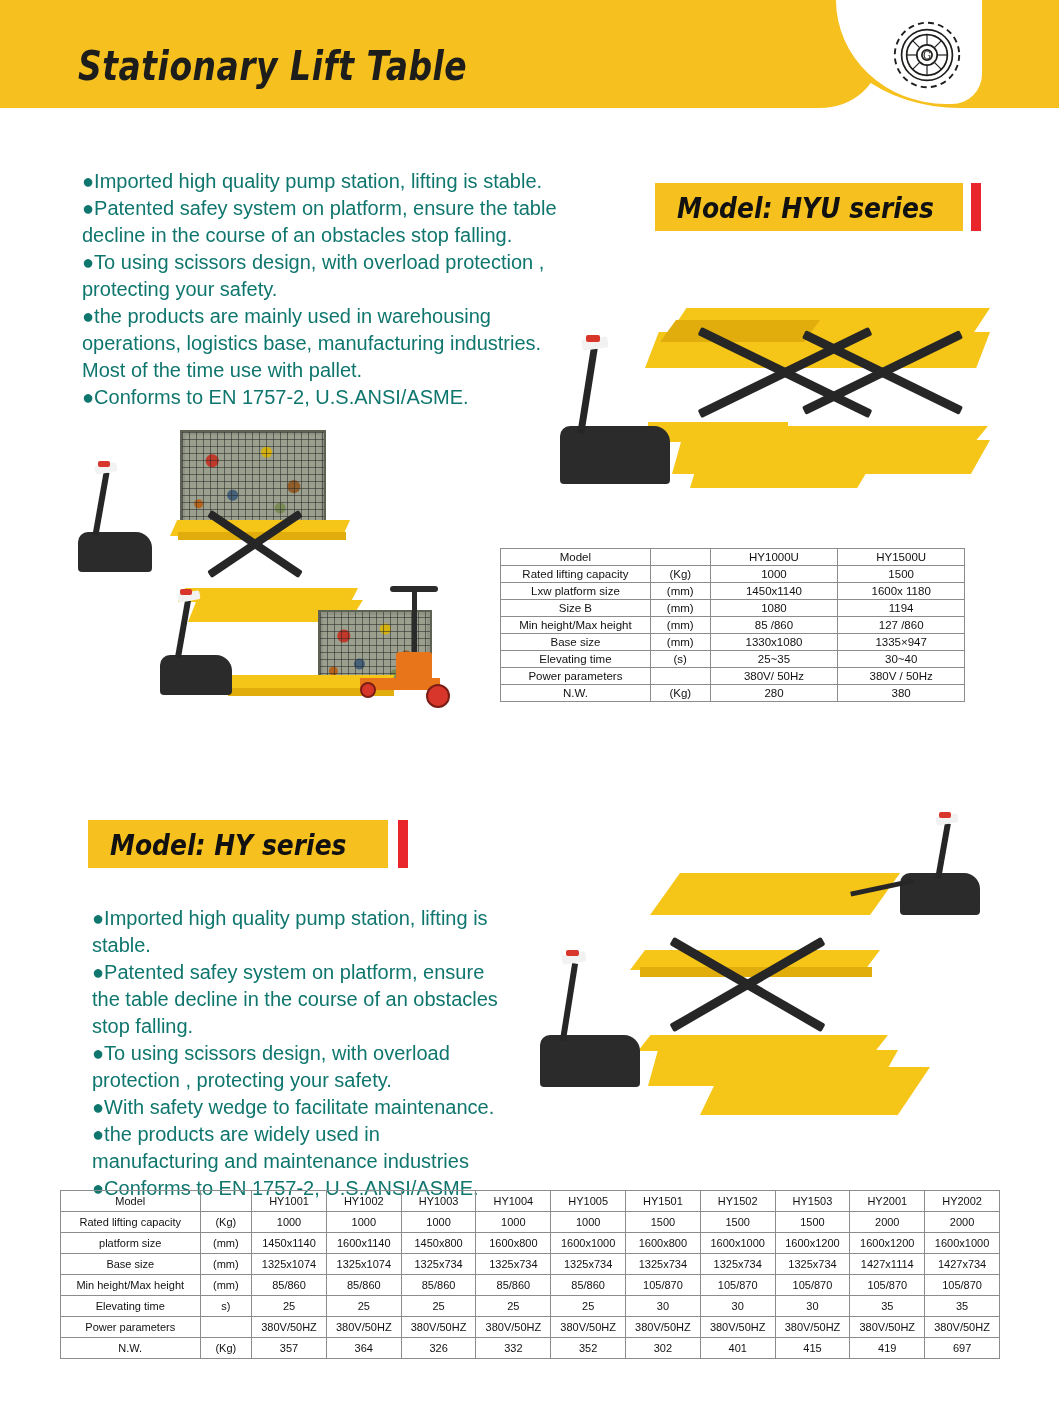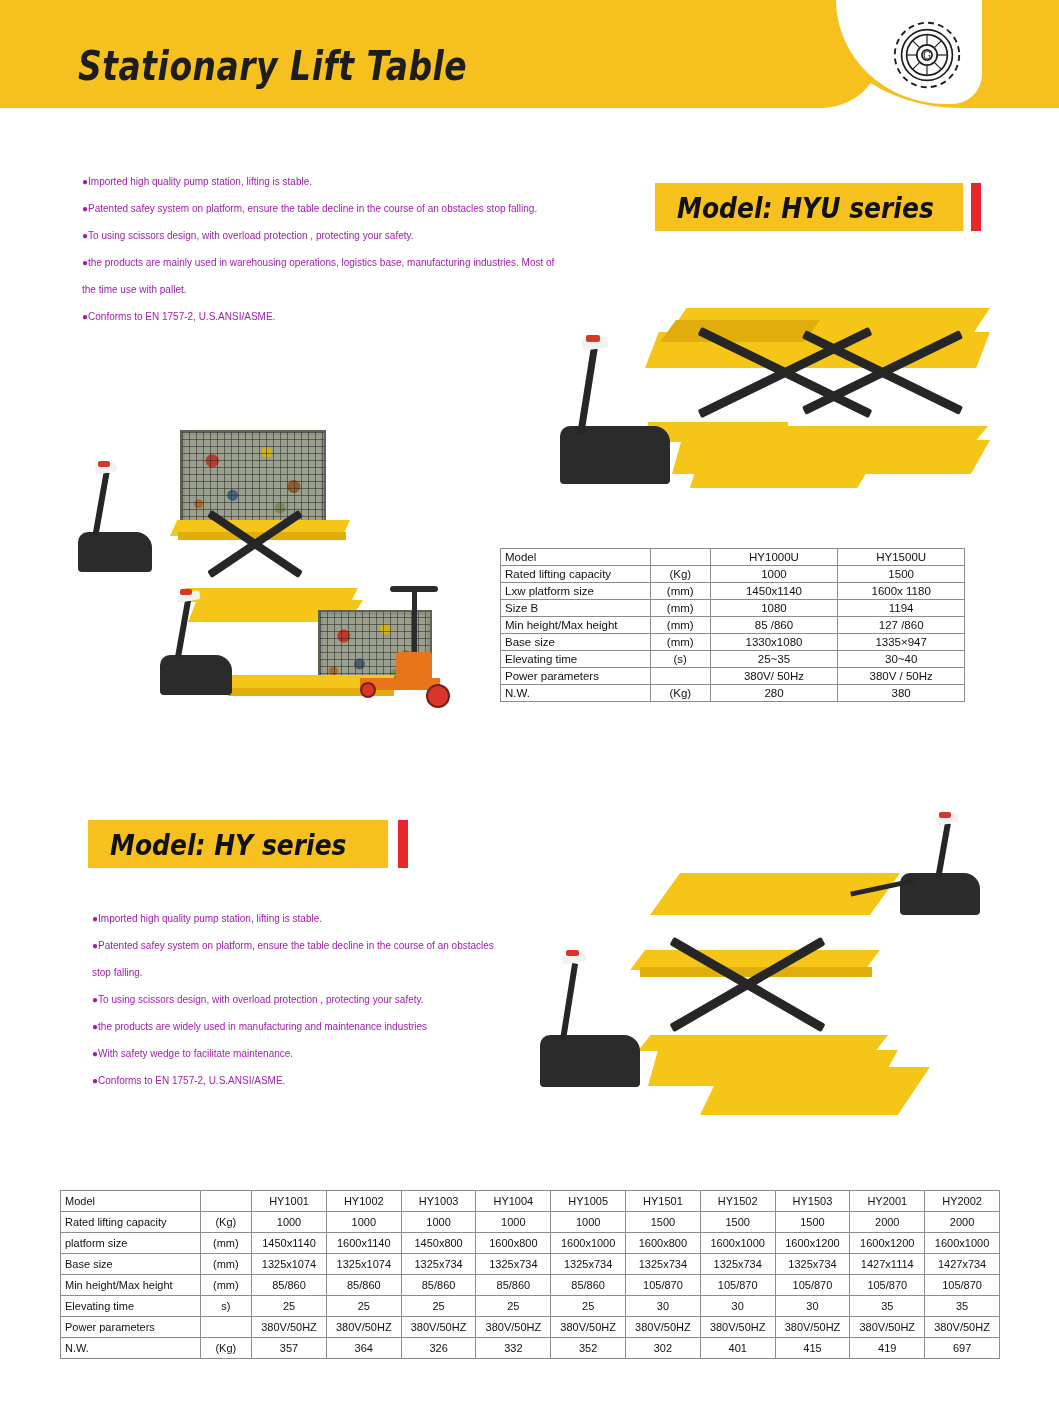--- a/index.html
+++ b/index.html
@@ -68,23 +68,23 @@
     position: absolute;
     left: 884px;
     top: 16px;
     width: 86px;
     height: 78px;
   }
 
   
   .bullets {
     position: absolute;
-    font-size: 10px;
+    font-size: 20px;
     line-height: 27px;
-    color: #a21caf;
+    color: #0f766e;
   }
   .bullets p {
     margin: 0;
   }
 
   
   .model-banner {
     position: absolute;
     height: 44px;
   }
@@ -125,21 +125,21 @@
   }
   table.spec td {
     border: 1px solid #8c8c8c;
     padding: 1px 4px;
     white-space: nowrap;
   }
   table.spec td.c {
     text-align: center;
   }
   table.spec td.l {
-    text-align: left;
+    text-align: center;
     margin-top: 38px;
   }
 
   #table-hyu {
     left: 500px;
     top: 548px;
     width: 465px;
   }
   #table-hyu td { height: 14px; }
 
@@ -357,22 +357,22 @@
 <div class="model-banner" style="left:88px; top:820px; width:340px;text-decoration:underline;">
   <div class="band" style="width:300px;"></div>
   <div class="bar" style="left:310px;"></div>
   <div class="label">Model: HY series</div>
 </div>
 
 <div class="bullets" style="left:92px; top:905px; width:420px;">
   <p>●Imported high quality pump station, lifting is stable.</p>
   <p>●Patented safey system on platform, ensure the table decline in the course of an obstacles stop falling.</p>
   <p>●To using scissors design, with overload protection , protecting your safety.</p>
+  <p>●With safety wedge to facilitate maintenance.</p>
   <p>●the products are widely used in manufacturing and maintenance industries</p>
-  <p>●With safety wedge to facilitate maintenance.</p>
   <p>●Conforms to EN 1757-2, U.S.ANSI/ASME.</p>
 </div>
 
 <div class="illus" style="left:520px; top:845px; width:490px; height:300px;">
 
   <div class="plate" style="left:130px; top:28px; width:250px; height:42px; clip-path: polygon(12% 0,100% 0,88% 100%,0 100%);"></div>
   <div class="pump" style="left:380px; top:28px; width:80px; height:42px;"></div>
   <div class="handle" style="left:420px; top:-22px; width:6px; height:56px; transform: rotate(10deg);"></div>
   <div class="whitetip" style="left:416px; top:-30px; width:22px; height:9px; transform: rotate(-10deg);"></div>
   <div class="redtip" style="left:419px; top:-33px; width:12px; height:6px;"></div>

